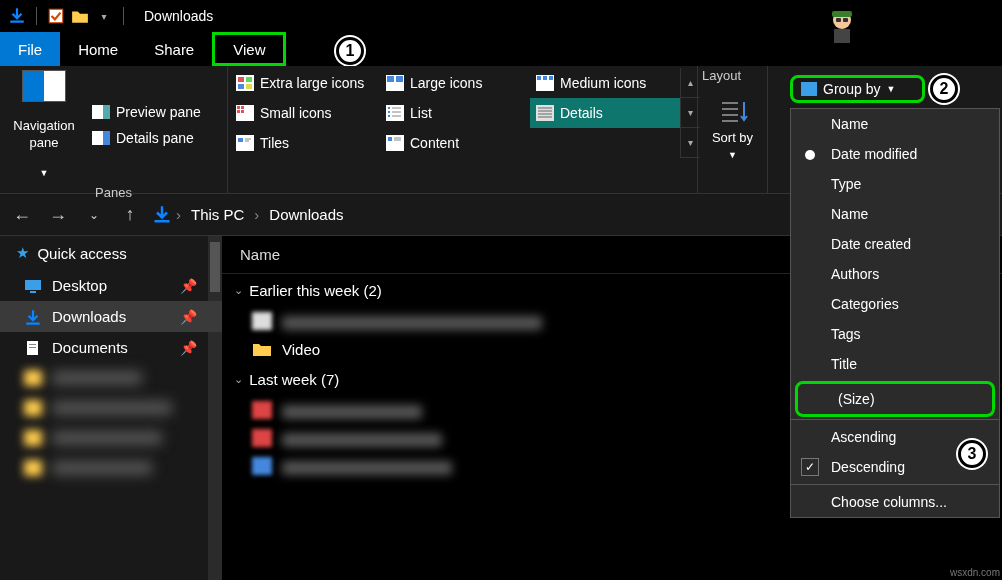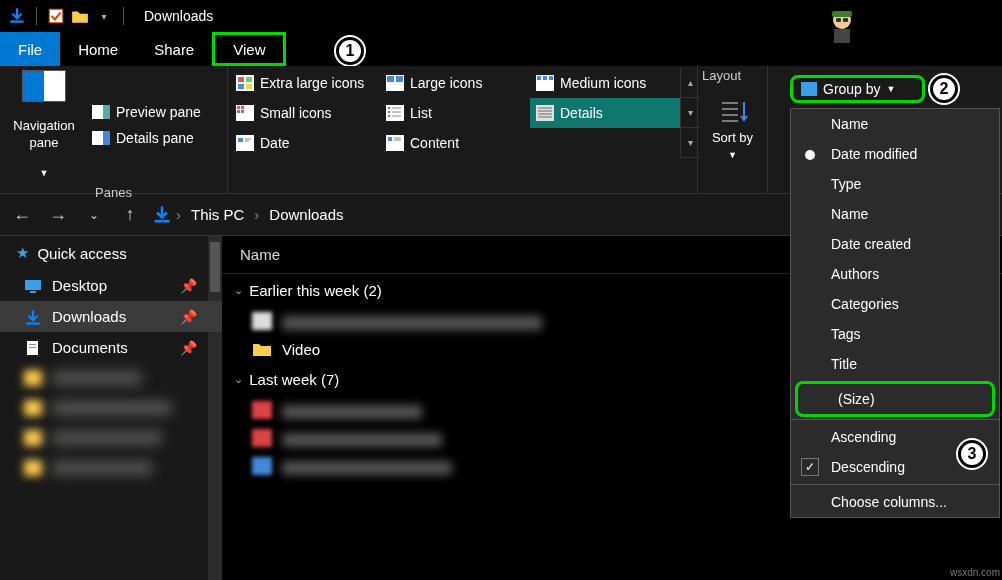--- a/index.html
+++ b/index.html
@@ -239,21 +239,21 @@
         </div>
       <div class="layout-cell">
           <span class="lc-icon">
             <svg viewBox="0 0 18 16">
               <rect width="18" height="16" fill="#fff"></rect>
               <rect x="2" y="3" width="5" height="4" fill="#48d"></rect>
               <line x1="9" y1="4" x2="15" y2="4" stroke="#888"></line>
               <line x1="9" y1="6" x2="13" y2="6" stroke="#888"></line>
             </svg>
           </span>
-          <span>Date</span>
+          <span>Tiles</span>
         </div>
       <div class="layout-cell">
           <span class="lc-icon">
             <svg viewBox="0 0 18 16">
               <rect width="18" height="16" fill="#fff"></rect>
               <rect x="2" y="2" width="4" height="4" fill="#48d"></rect>
               <g stroke="#888">
                 <line x1="8" y1="3" x2="15" y2="3"></line>
                 <line x1="8" y1="5" x2="15" y2="5"></line>
               </g>

